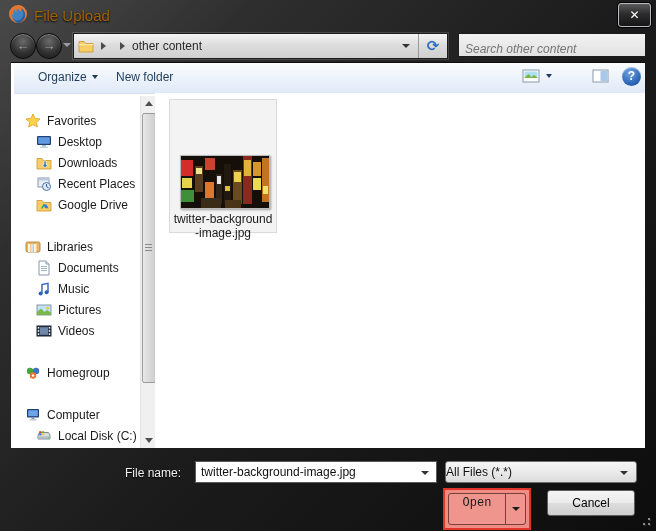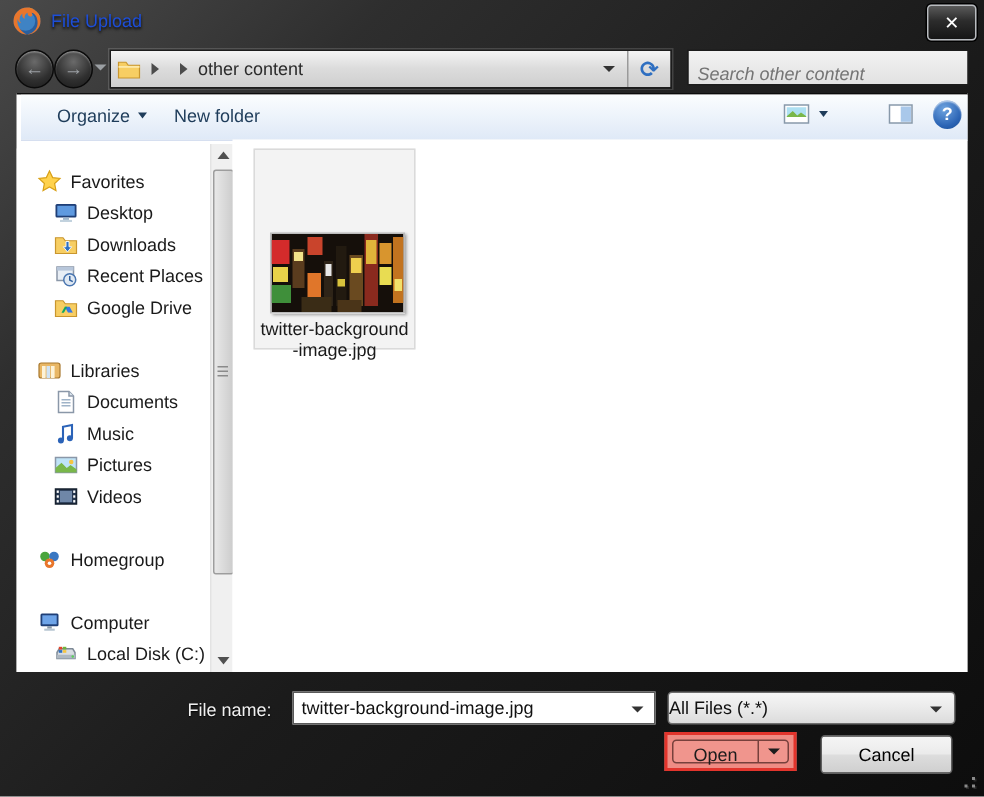--- a/index.html
+++ b/index.html
@@ -4,21 +4,21 @@
 <style>
   html,body{margin:0;padding:0;}
   body{
     width:656px;height:531px;position:relative;overflow:hidden;
     font-family:"Liberation Sans","DejaVu Sans",sans-serif;
     background:linear-gradient(135deg,#4a4a4a 0%,#2e2e2e 22%,#1b1b1b 55%,#0d0d0d 100%);
   }
   
   .titlebar{position:absolute;left:0;top:0;width:656px;height:30px;}
   .app-icon{position:absolute;left:8px;top:4px;width:20px;height:20px;}
-  .win-title{position:absolute;left:34px;top:7px;color:#1d4ed8;font-size:12px;text-shadow:0 1px 2px #000;}
+  .win-title{position:absolute;left:34px;top:7px;color:#a16207;font-size:15px;text-shadow:0 1px 2px #000;}
   .close-btn{
     position:absolute;right:5px;top:3px;width:31px;height:22px;
     background:linear-gradient(#5a5a5a,#2c2c2c 45%,#161616);
     border:1px solid #b9bcc0;border-radius:3px;box-shadow:0 0 0 1px #000;
     color:#fff;font-size:12px;font-weight:bold;text-align:center;line-height:22px;cursor:pointer;
   }
   
   .nav-circle{
     position:absolute;top:33px;width:24px;height:24px;border-radius:50%;
     background:radial-gradient(circle at 50% 30%,#6a6a6a,#2f2f2f 60%,#1a1a1a);
@@ -109,22 +109,22 @@
     font-family:"Liberation Sans",sans-serif;font-size:12px;color:#111;padding:0 5px;background:transparent;
   }
   .fn-caret{position:absolute;right:7px;top:9px;border-top-color:#333;}
   .ftype{
     position:absolute;left:445px;top:461px;width:192px;height:22px;box-sizing:border-box;
     background:linear-gradient(#f6f6f6,#eaeaea 50%,#dcdcdc);border:1px solid #6e6e6e;border-radius:3px;
     font-size:12px;color:#111;line-height:20px;padding-left:0;cursor:pointer;
   }
   .ftype .caret-down{position:absolute;right:8px;top:9px;border-top-color:#333;}
   .open-hl{
-    position:absolute;left:443px;top:488px;width:88px;height:26px;box-sizing:border-box;
-    background:#ef8c84;border:2px solid #e2342c;cursor:pointer;
+    position:absolute;left:443px;top:488px;width:88px;height:42px;box-sizing:border-box;
+    background:#ef8c84;border:2px solid #e2342c;cursor:pointer;font-family:Liberation Mono, monospace;
   }
   .open-btn{
     position:absolute;left:3px;top:3px;right:3px;bottom:3px;
     border:1px solid #77403c;border-radius:3px;display:flex;background:rgba(255,255,255,.08);
   }
   .open-main{flex:1;text-align:center;font-size:12px;color:#1c1c1c;line-height:19px;}
   .open-split{width:19px;border-left:1px solid #77403c;display:flex;align-items:center;justify-content:center;}
   .open-split .caret-down{border-top-color:#1c1c1c;}
   .cancel-btn{
     position:absolute;left:547px;top:490px;width:88px;height:26px;box-sizing:border-box;

